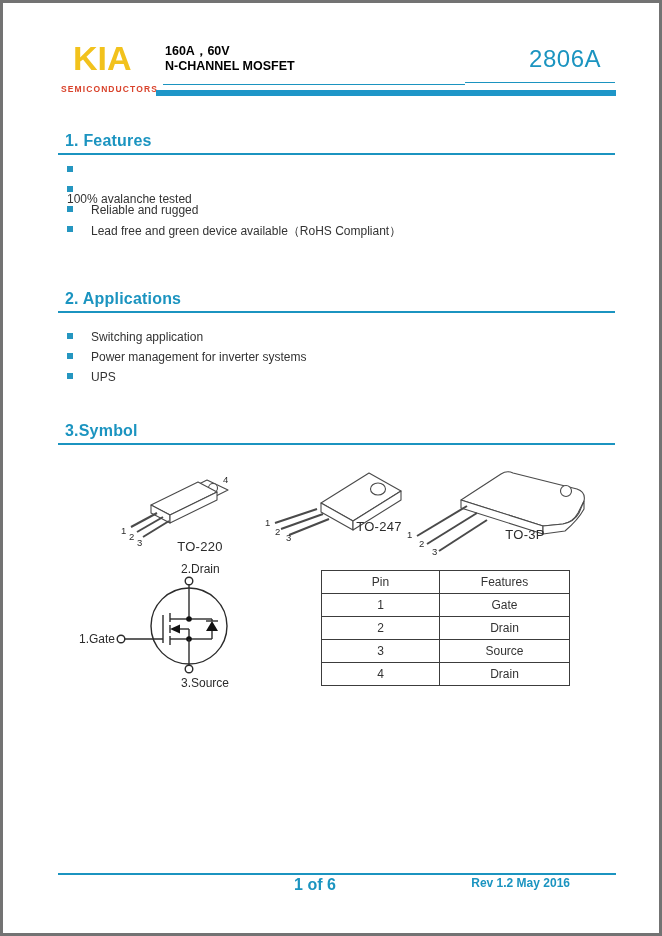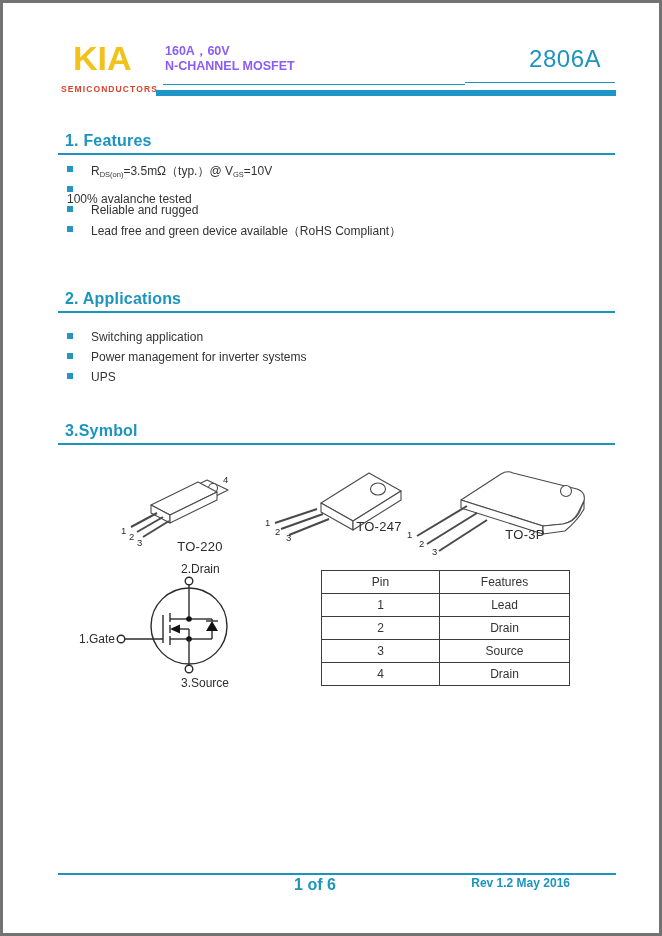--- a/index.html
+++ b/index.html
@@ -6,21 +6,21 @@
   .page{
     position:relative;width:662px;height:936px;background:#ffffff;
     font-family:"Liberation Sans","DejaVu Sans",sans-serif;color:#333;
     border:3px solid #737373;box-sizing:border-box;overflow:hidden;
   }
   
   .logo{position:absolute;left:70px;top:38px;font-size:34px;font-weight:800;
     color:#f2c21c;letter-spacing:0px;line-height:1;}
   .tagline{position:absolute;left:58px;top:81px;font-size:8.5px;font-weight:700;
     color:#d9432c;letter-spacing:1.1px;}
-  .subtitle{position:absolute;left:162px;top:41px;color:#8b5cf6;font-weight:700;
+  .subtitle{position:absolute;left:162px;top:41px;color:#000000;font-weight:700;
     font-size:12.5px;line-height:15px;}
   .partnum{position:absolute;right:58px;top:42px;color:#1b94c0;font-size:24px;
     font-weight:400;letter-spacing:0.5px;}
   .hdr-line-a{position:absolute;left:160px;top:81px;width:302px;height:1px;background:#1b94c0;}
   .hdr-line-b{position:absolute;left:462px;top:79px;width:150px;height:1px;background:#1b94c0;}
   .hdr-bar{position:absolute;left:153px;top:87px;width:460px;height:5.5px;background:#1e96c8;}
   
   .sec-head{position:absolute;left:62px;color:#1b94c0;font-size:16px;font-weight:600;
     letter-spacing:0.2px;}
   .sec-rule{position:absolute;left:55px;width:557px;height:1.5px;background:#1b94c0;}
@@ -67,21 +67,20 @@
   <div class="partnum">2806A</div>
   <div class="hdr-line-a"></div>
   <div class="hdr-line-b"></div>
   <div class="hdr-bar"></div>
 
   <div class="sec-head" style="top:129px;">1. Features</div>
   <div class="sec-rule" style="top:150px;"></div>
 
   <div class="li" style="top:160px;">
     <span class="sq"></span>
-    <span><span>R</span><sub class="s">DS(on)</sub><span>=3.5mΩ（typ.）@ V</span><sub class="s">GS</sub><span>=10V</span></span>
   </div>
   <div class="li" style="top:180px;flex-direction:column;">
     <span class="sq"></span>
     <span>100% avalanche tested</span>
   </div>
   <div class="li" style="top:200px;">
     <span class="sq"></span>
     <span>Reliable and rugged</span>
   </div>
   <div class="li" style="top:220px;">
@@ -193,21 +192,21 @@
   <table class="pins">
     <thead>
       <tr>
         <th>Pin</th>
         <th>Features</th>
       </tr>
     </thead>
     <tbody>
       <tr>
         <td>1</td>
-        <td>Lead</td>
+        <td>Gate</td>
       </tr>
       <tr>
         <td>2</td>
         <td>Drain</td>
       </tr>
       <tr>
         <td>3</td>
         <td>Source</td>
       </tr>
       <tr>

